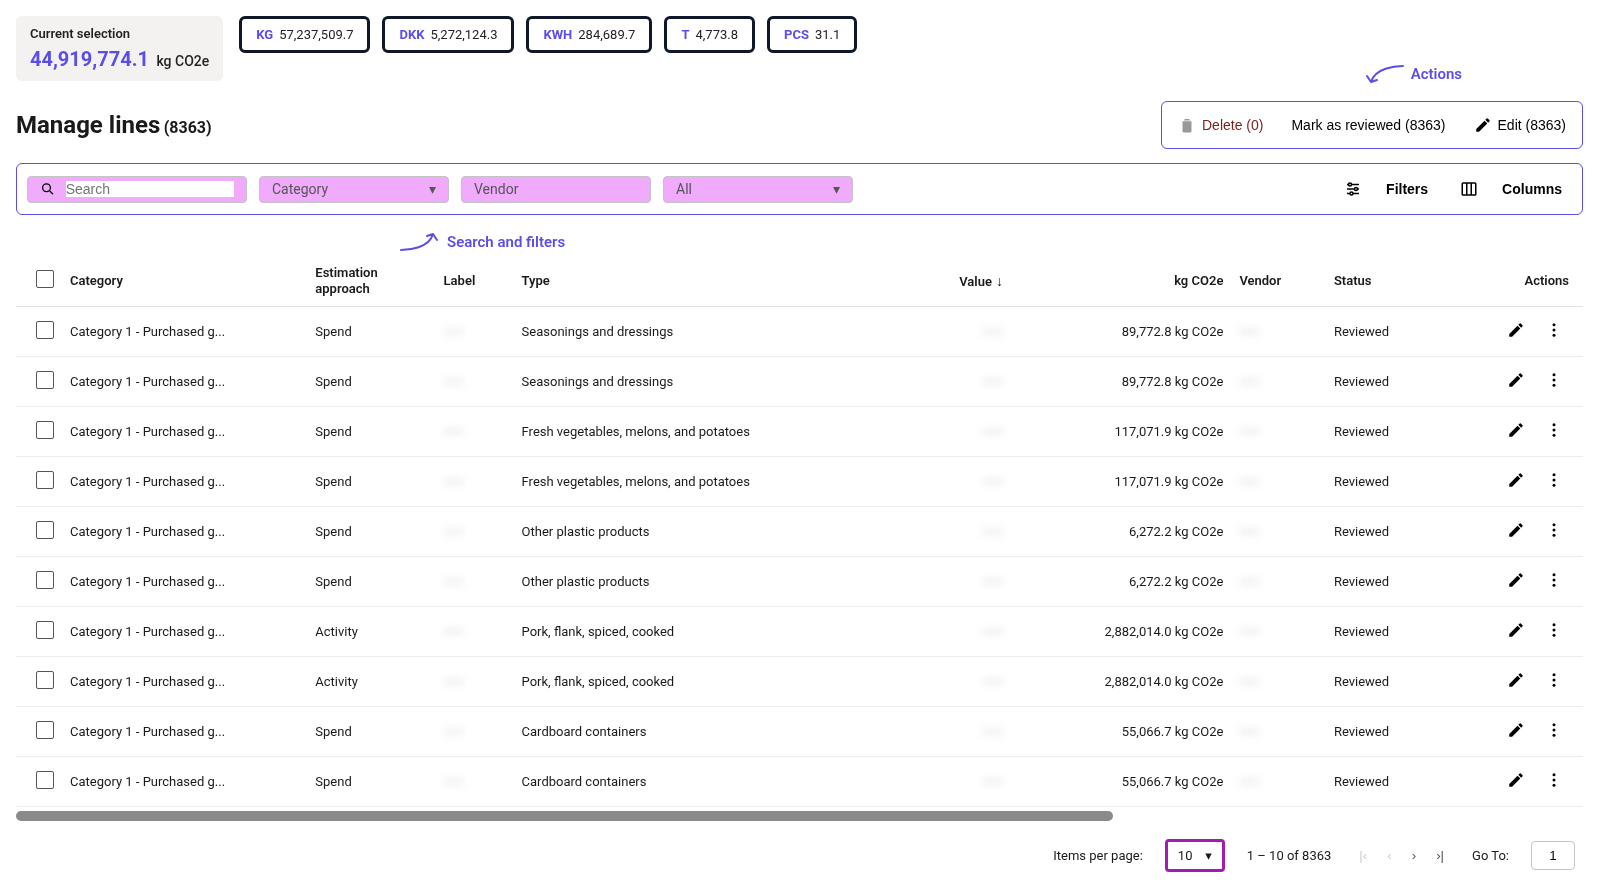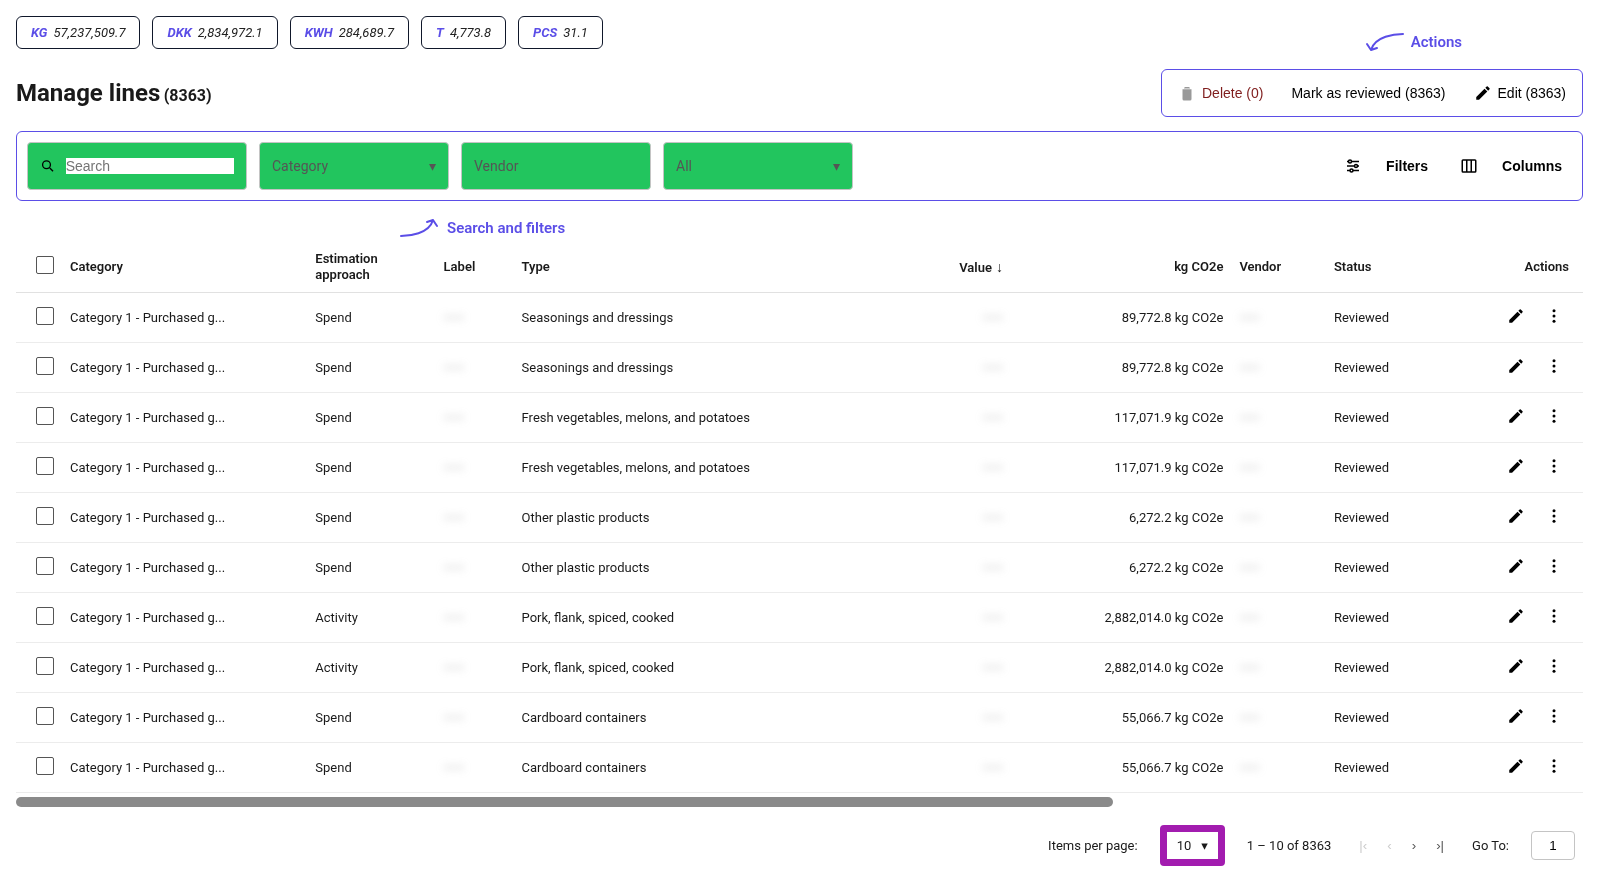--- a/index.html
+++ b/index.html
@@ -5,33 +5,33 @@
 * { box-sizing: border-box; margin: 0; padding: 0; }
 body { font-family: -apple-system, BlinkMacSystemFont, "Segoe UI", Roboto, Arial, sans-serif; font-size: 14px; color: #1a1a1a; background: #fff; padding: 16px; }
 .header-row { display: flex; gap: 16px; align-items: flex-start; margin-bottom: 20px; }
 .selection-card { background: #f3f2f1; border-radius: 6px; padding: 10px 14px; min-width: 200px; }
 .selection-label { font-size: 13px; font-weight: 600; color: #231f20; margin-bottom: 6px; }
 .selection-value { font-size: 20px; font-weight: 700; color: #5b4ee7; display: inline; }
 .selection-unit { font-size: 14px; font-weight: 500; color: #231f20; margin-left: 4px; }
 .units-section { flex: 1; }
 .units-title { font-size: 13px; font-weight: 600; color: #231f20; margin-bottom: 10px; }
 .units-row { display: flex; gap: 12px; }
-.unit-pill { border: 1px solid #0f172a; border-radius: 6px; padding: 8px 14px; display: flex; gap: 6px; align-items: baseline; background: #fff; font-style: italic; }
+.unit-pill { border: 3px solid #0f172a; border-radius: 6px; padding: 8px 14px; display: flex; gap: 6px; align-items: baseline; background: #fff; }
 .unit-code { font-size: 13px; font-weight: 700; color: #5b4ee7; }
 .unit-val { font-size: 13px; color: #222; }
 .title-row { display: flex; justify-content: space-between; align-items: center; margin-bottom: 14px; position: relative; }
 .page-title { font-size: 24px; font-weight: 700; }
 .page-title-count { font-size: 16px; font-weight: 700; }
 .actions-card { border: 1.5px solid #5b4ee7; border-radius: 6px; padding: 8px 12px; display: flex; gap: 20px; align-items: center; position: relative; }
 .action-btn { display: flex; align-items: center; gap: 6px; font-size: 14px; background: none; border: none; cursor: pointer; padding: 6px 4px; font-weight: 500; }
 .action-btn.disabled { color: #7f1d1d; cursor: default; text-align: center; }
 .actions-annot { position: absolute; top: -40px; right: 120px; color: #5b4ee7; font-size: 15px; font-weight: 600; display: flex; align-items: center; gap: 6px; }
 .actions-annot svg { flex-shrink: 0; }
 .filters-bar { border: 1.5px solid #5b4ee7; border-radius: 6px; padding: 10px; display: flex; gap: 12px; align-items: center; position: relative; margin-bottom: 10px; }
-.search-box, .select-box { border: 1px solid #c4c4c4; border-radius: 4px; height: 48px; display: flex; align-items: center; padding: 0 12px; background: #22c55e; }
+.search-box, .select-box { border: 1px solid #c4c4c4; border-radius: 4px; height: 27px; display: flex; align-items: center; padding: 0 12px; background: #f0abfc; }
 .search-box { width: 220px; gap: 10px; }
 .search-box input { border: none; outline: none; font-size: 14px; width: 100%; }
 .select-box { width: 190px; justify-content: space-between; color: #555; cursor: pointer; }
 .filters-spacer { flex: 1; }
 .tool-btn { display: flex; align-items: center; gap: 24px; font-size: 14px; font-weight: 600; background: none; border: none; cursor: pointer; padding: 6px 10px; }
 .filters-annot { position: absolute; bottom: -40px; left: 382px; color: #5b4ee7; font-size: 15px; font-weight: 600; display: flex; align-items: center; gap: 8px; }
 .table-wrap { overflow-x: auto; margin-top: 40px; }
 .tbl { width: 100%; border-collapse: collapse; }
 .tbl th { text-align: left; font-size: 13px; font-weight: 600; padding: 10px 8px; border-bottom: 1px solid #e1e1e1; white-space: nowrap; }
 .tbl th.col-value, .tbl th.col-co2e { text-align: right; }
@@ -40,41 +40,46 @@
 .tbl td.col-value, .tbl td.col-co2e { text-align: right; }
 .tbl td.col-category { max-width: 150px; overflow: hidden; text-overflow: ellipsis; }
 .checkbox-cell { width: 40px; padding-left: 20px !important; }
 .chk { width: 18px; height: 18px; border: 1.5px solid #555; border-radius: 2px; display: inline-block; cursor: pointer; }
 .blur { filter: blur(4px); color: #888; user-select: none; }
 .sort-icon { font-size: 14px; margin-left: 4px; }
 .row-actions { display: flex; gap: 16px; justify-content: flex-end; padding-right: 10px; }
 .row-act-btn { background: none; border: none; cursor: pointer; padding: 2px; }
 .table-scroll-ind { height: 10px; background: #8a8a8a; border-radius: 5px; width: 70%; margin-top: 4px; }
 .pagination { display: flex; justify-content: flex-end; align-items: center; gap: 22px; padding: 18px 8px; font-size: 13px; }
-.pg-select { border: 7px solid #a21caf; border-radius: 4px; padding: 6px 10px; display: flex; gap: 10px; align-items: center; cursor: pointer; min-width: 60px; justify-content: space-between; }
+.pg-select { border: 3px solid #a21caf; border-radius: 4px; padding: 6px 10px; display: flex; gap: 10px; align-items: center; cursor: pointer; min-width: 60px; justify-content: space-between; }
 .pg-btns { display: flex; gap: 8px; }
 .pg-btn { background: none; border: none; cursor: pointer; padding: 4px 6px; color: #555; }
 .pg-btn.disabled { color: #ccc; cursor: default; }
 .goto-input { border: 1px solid #c4c4c4; border-radius: 4px; padding: 6px 10px; width: 44px; text-align: center; }
 .icon { width: 18px; height: 18px; display: inline-block; }
 .est-header { line-height: 1.2; }
 </style>
 </head>
 <body>
 
 <div class="header-row">
+  <div class="selection-card">
+    <div class="selection-label">Current selection</div>
+    <span class="selection-value">44,919,774.1</span>
+    <span class="selection-unit">kg CO2e</span>
+  </div>
   <div class="units-section">
     <div class="units-row" id="units-row">
         <div class="unit-pill">
           <span class="unit-code">KG</span>
           <span class="unit-val">57,237,509.7</span>
         </div>
         <div class="unit-pill">
           <span class="unit-code">DKK</span>
-          <span class="unit-val">2,834,972.1</span>
+          <span class="unit-val">5,272,124.3</span>
         </div>
         <div class="unit-pill">
           <span class="unit-code">KWH</span>
           <span class="unit-val">284,689.7</span>
         </div>
         <div class="unit-pill">
           <span class="unit-code">T</span>
           <span class="unit-val">4,773.8</span>
         </div>
         <div class="unit-pill">

